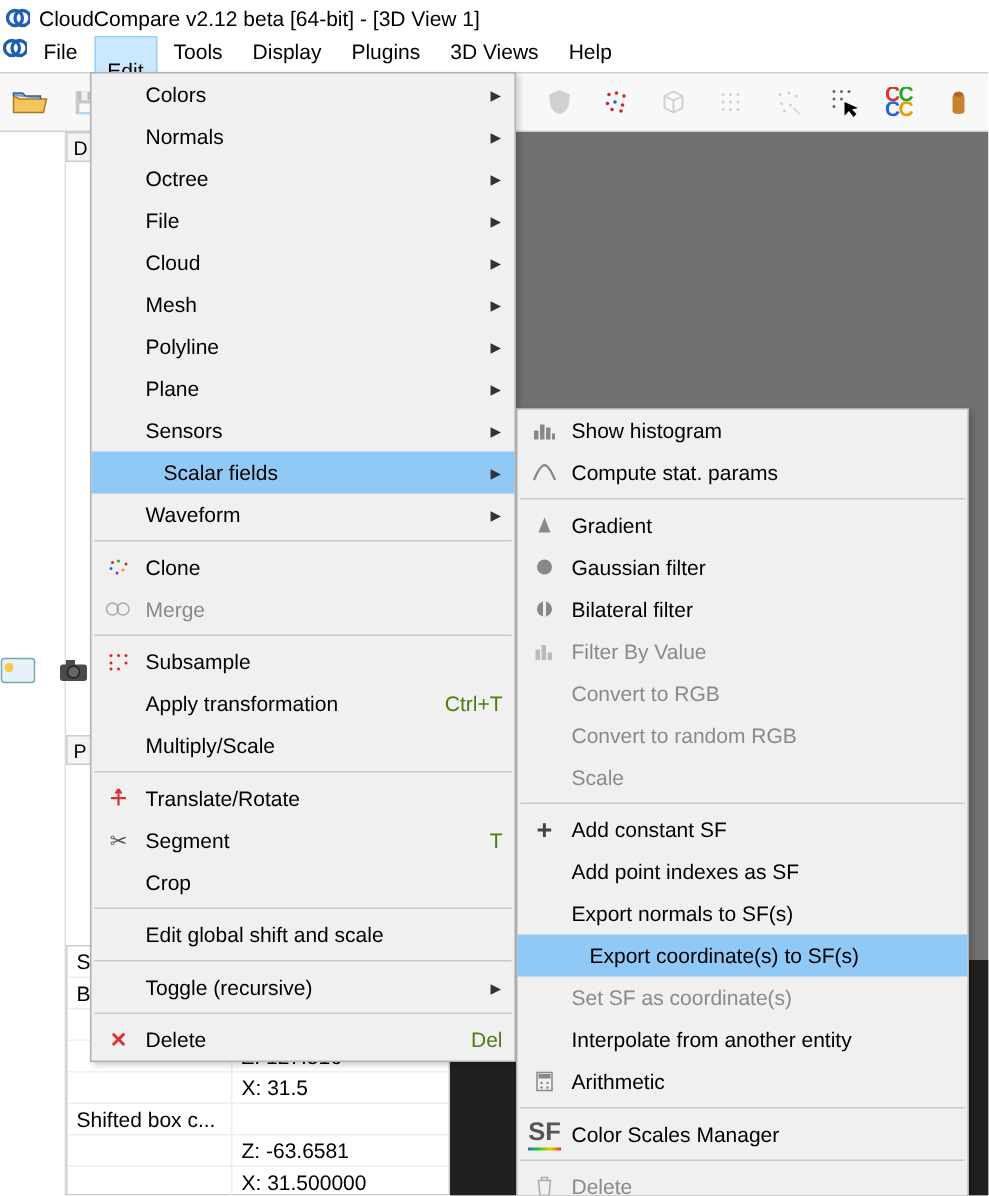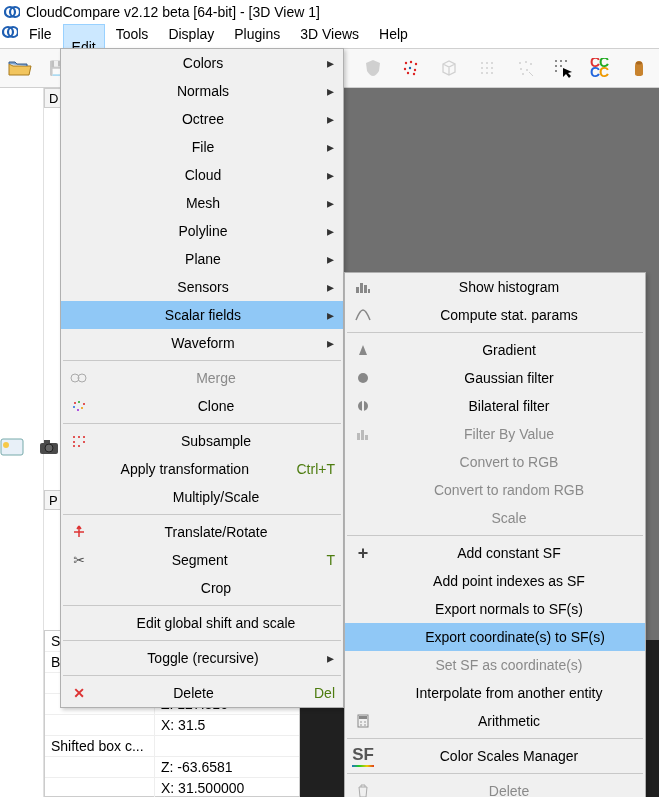--- a/index.html
+++ b/index.html
@@ -22,21 +22,21 @@
 .proppanel .v { flex:1; padding:2px 6px; }
 .watermark { position:absolute; right:16px; bottom:10px; color:#aaa; font-size:14px; font-style:italic; }
 
 
 .menu { position:absolute; background:#f0f0f0; border:1px solid #b0b0b0; box-shadow:2px 2px 4px rgba(0,0,0,.2); }
 .menu .sep { height:1px; background:#c8c8c8; margin:3px 2px; }
 .menu .mi { height:28px; display:flex; align-items:center; padding:0 8px 0 6px; position:relative; }
 .menu .mi.disabled { color:#8a8a8a; }
 .menu .mi.hl { background:#90c8f6;gap:12px; }
 .menu .mi .icn { width:24px; height:20px; display:flex; align-items:center; justify-content:center; margin-right:6px; color:#555; }
-.menu .mi .lbl { flex:1; white-space:nowrap;text-align:center; }
+.menu .mi .lbl { flex:1; white-space:nowrap; }
 .menu .mi .sc { margin-left:24px; color:#4d7c0f; }
 .menu .mi .ar { margin-left:18px; width:8px; color:#333; }
 .menu1 { left:60px; top:48px; width:284px; }
 .menu2 { left:344px; top:272px; width:302px; }
 
 
 .dbhead { position:absolute; left:44px; top:0; width:20px; height:20px; padding:2px 4px; font-size:13px; background:#f4f4f4; border:1px solid #ccc; }
 .phead { position:absolute; left:44px; top:402px; width:20px; height:20px; padding:2px 4px; font-size:13px; background:#f4f4f4; border:1px solid #ccc; }
 .viewport-dark { position:absolute; left:300px; right:0; top:552px; bottom:0; background:#202020; }
 
@@ -347,41 +347,41 @@
       <span class="icn"></span>
       <span class="lbl">Scalar fields</span>
       <span class="ar">▸</span>
     </div>
   <div class="mi">
       <span class="icn"></span>
       <span class="lbl">Waveform</span>
       <span class="ar">▸</span>
     </div>
   <div class="sep"></div>
-  <div class="mi disabled">
-      <span class="icn">
-        <svg width="18" height="16">
-          <circle cx="5" cy="8" r="4" fill="none" stroke="#aaa"></circle>
-          <circle cx="12" cy="8" r="4" fill="none" stroke="#aaa"></circle>
-        </svg>
-      </span>
-      <span class="lbl">Merge</span>
-    </div>
   <div class="mi">
       <span class="icn">
         <svg width="18" height="16">
           <circle cx="5" cy="5" r="1" fill="#d22"></circle>
           <circle cx="9" cy="4" r="1" fill="#2a2"></circle>
           <circle cx="4" cy="9" r="1" fill="#26d"></circle>
           <circle cx="12" cy="10" r="1" fill="#e90"></circle>
           <circle cx="8" cy="12" r="1" fill="#92d"></circle>
           <circle cx="14" cy="6" r="1" fill="#d22"></circle>
         </svg>
       </span>
       <span class="lbl">Clone</span>
+    </div>
+  <div class="mi disabled">
+      <span class="icn">
+        <svg width="18" height="16">
+          <circle cx="5" cy="8" r="4" fill="none" stroke="#aaa"></circle>
+          <circle cx="12" cy="8" r="4" fill="none" stroke="#aaa"></circle>
+        </svg>
+      </span>
+      <span class="lbl">Merge</span>
     </div>
   <div class="sep"></div>
   <div class="mi">
       <span class="icn">
         <svg width="18" height="16">
           <circle cx="4" cy="4" r="1" fill="#d22"></circle>
           <circle cx="9" cy="4" r="1" fill="#d22"></circle>
           <circle cx="14" cy="4" r="1" fill="#d22"></circle>
           <circle cx="4" cy="9" r="1" fill="#d22"></circle>
           <circle cx="14" cy="9" r="1" fill="#d22"></circle>

